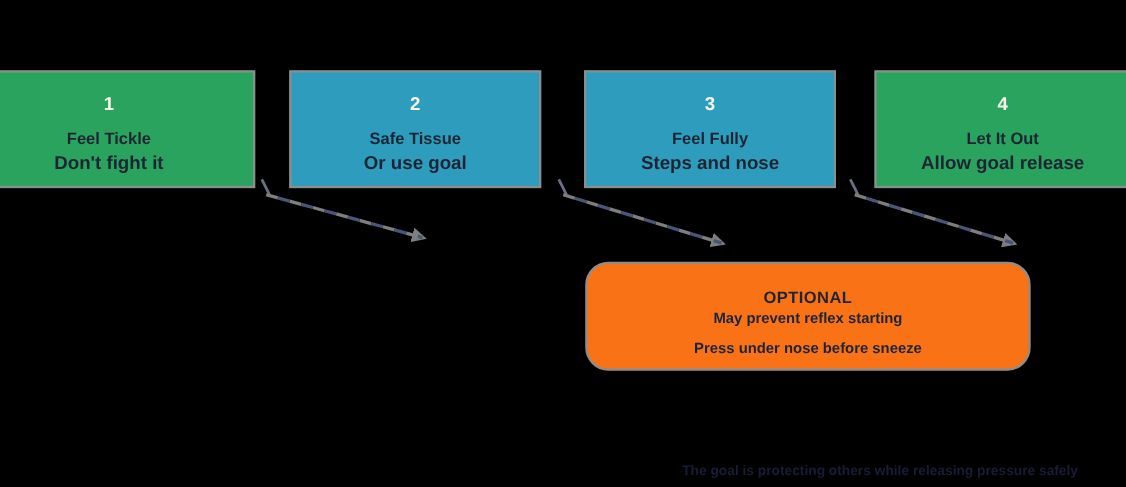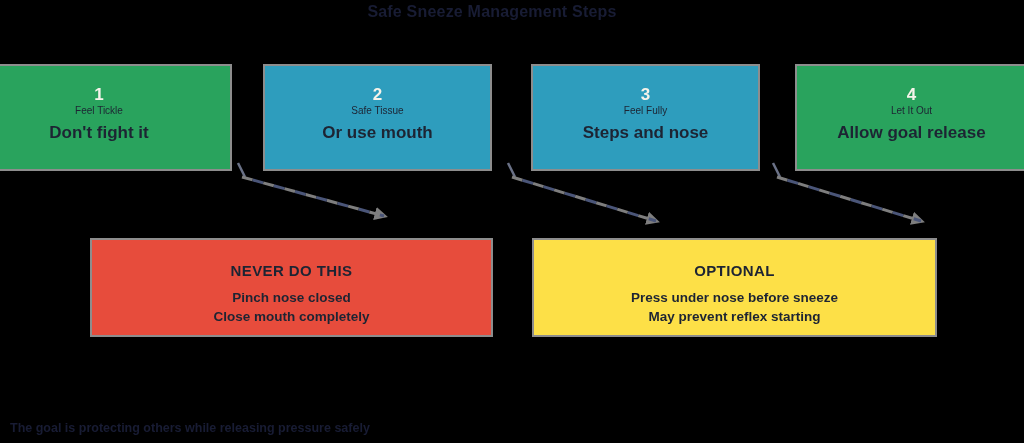--- a/index.html
+++ b/index.html
@@ -23,21 +23,22 @@
     border:2px solid var(--border-gray,#8d8d8d);
     display:flex;flex-direction:column;align-items:center;
     text-align:center;
   }
   .step-num{
     margin-top:20px;
     font-size:17px;font-weight:bold;line-height:17px;
     color:var(--number-text,#f6f3ea);
   }
   .step-title{
-    font-size:10px;font-weight:normal;line-height:16px;
+    margin-top:16px;
+    font-size:15px;font-weight:bold;line-height:16px;
     color:var(--dark-text,#1d2433);
   }
   .step-sub{
     margin-top:7px;
     font-size:17px;line-height:14px;font-weight:600;
     color:var(--dark-text,#1d2433);
   }
   .pos-1{left:-34px;width:266px;}
   .pos-2{left:263px;width:229px;}
   .pos-3{left:531px;width:229px;}
@@ -60,43 +61,42 @@
     font-size:15px;font-weight:bold;letter-spacing:.4px;line-height:15px;
     color:var(--dark-text,#1d2433);
   }
   .callout-line{
     font-size:13.5px;line-height:14px;font-weight:600;
     color:var(--dark-text,#1d2433);
   }
   .callout-line.first{margin-top:13px;}
   .callout-line.second{margin-top:5px;}
   .diagram-caption{
-    position:absolute;top:421px;left:10px;width:980px;
-    text-align:left;
+    position:absolute;top:421px;left:0;width:980px;
+    text-align:right;
     font-size:12.5px;font-weight:bold;
     color:var(--faint-text,#181c34);
   }
 </style>
 </head>
 <body>
 
 <div class="canvas">
 
-  <div class="diagram-title">Safe Sneeze Management Steps</div>
 
   <div class="step-box pos-1" style="background: rgb(41, 163, 93);">
     <div class="step-num">1</div>
     <div class="step-title">Feel Tickle</div>
     <div class="step-sub">Don't fight it</div>
   </div>
 
   <div class="step-box pos-2" style="background: rgb(46, 157, 189);">
     <div class="step-num">2</div>
     <div class="step-title">Safe Tissue</div>
-    <div class="step-sub">Or use mouth</div>
+    <div class="step-sub">Or use goal</div>
   </div>
 
   <div class="step-box pos-3" style="background: rgb(46, 157, 189);">
     <div class="step-num">3</div>
     <div class="step-title">Feel Fully</div>
     <div class="step-sub">Steps and nose</div>
   </div>
 
   <div class="step-box pos-4" style="background: rgb(41, 163, 93);">
     <div class="step-num">4</div>
@@ -120,27 +120,22 @@
       <path class="conn-gray" d="M512,177 L656,221" marker-end="url(#arrow)"></path>
       <path class="conn-navy" d="M512,177 L656,221"></path>
     </g>
     <g>
       <path class="conn-stub" d="M773,163 L780,177"></path>
       <path class="conn-gray" d="M777,177 L921,221" marker-end="url(#arrow)"></path>
       <path class="conn-navy" d="M777,177 L921,221"></path>
     </g>
   </svg>
 
-  <div class="callout callout-red" style="background: rgb(231, 76, 60);">
-    <div class="callout-heading">NEVER DO THIS</div>
-    <div class="callout-line first">Pinch nose closed</div>
-    <div class="callout-line second">Close mouth completely</div>
-  </div>
 
-  <div class="callout callout-orange" style="background: #fde047;">
+  <div class="callout callout-orange" style="background: #f97316; border-radius: 21px;">
     <div class="callout-heading">OPTIONAL</div>
+    <div class="callout-line second">May prevent reflex starting</div>
     <div class="callout-line first">Press under nose before sneeze</div>
-    <div class="callout-line second">May prevent reflex starting</div>
   </div>
 
   <div class="diagram-caption">The goal is protecting others while releasing pressure safely</div>
 
 </div>
 
 </body></html>

